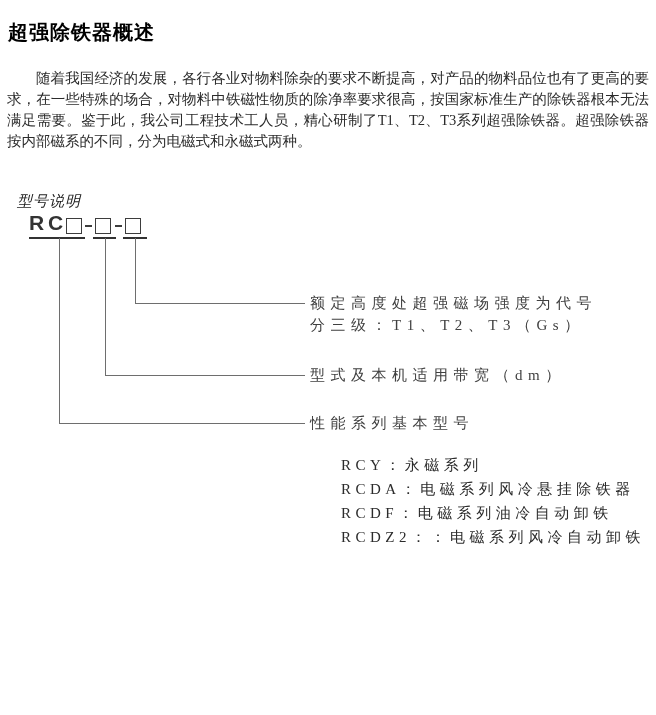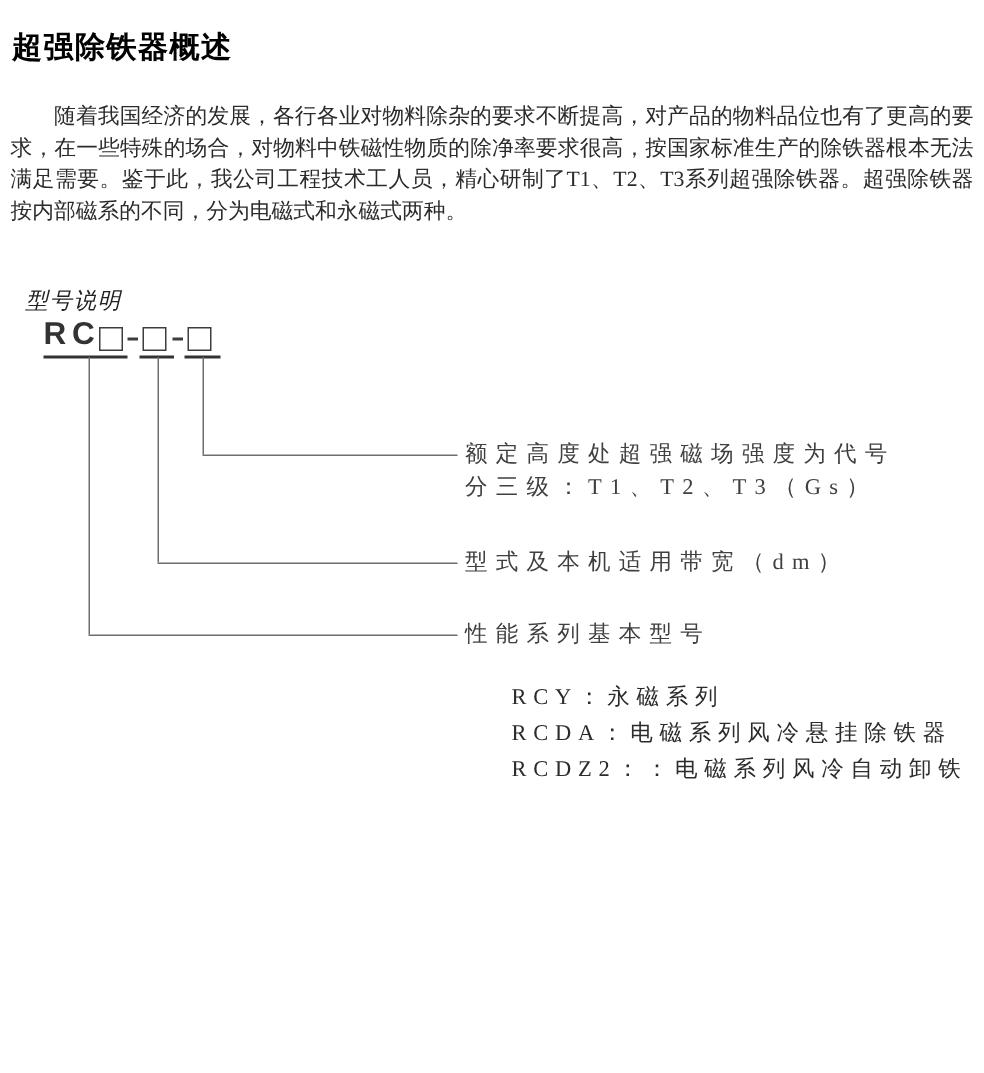--- a/index.html
+++ b/index.html
@@ -117,17 +117,18 @@
     <span class="hline" style="left:52px; top:213px; width:246px;"></span>
 
     <div class="callout-label" style="top:85px;">额定高度处超强磁场强度为代号</div>
     <div class="callout-label" style="top:107px;font-family:Liberation Serif, serif;">分三级：T1、T2、T3（Gs）</div>
     <div class="callout-label" style="top:157px;">型式及本机适用带宽（dm）</div>
     <div class="callout-label" style="top:205px;">性能系列基本型号</div>
 
     <ul class="series-list">
       <li class="series-item">RCY：永磁系列</li>
       <li class="series-item">RCDA：电磁系列风冷悬挂除铁器</li>
+      <li class="series-item">RCDF：电磁系列油冷自动卸铁</li>
       <li class="series-item">RCDZ2：：电磁系列风冷自动卸铁</li>
     </ul>
 
   </div>
 </div>
 
 </body></html>

